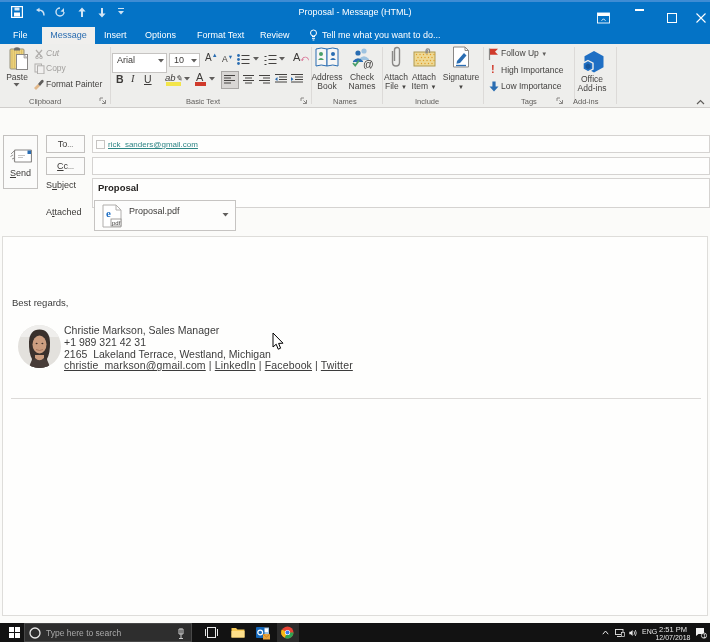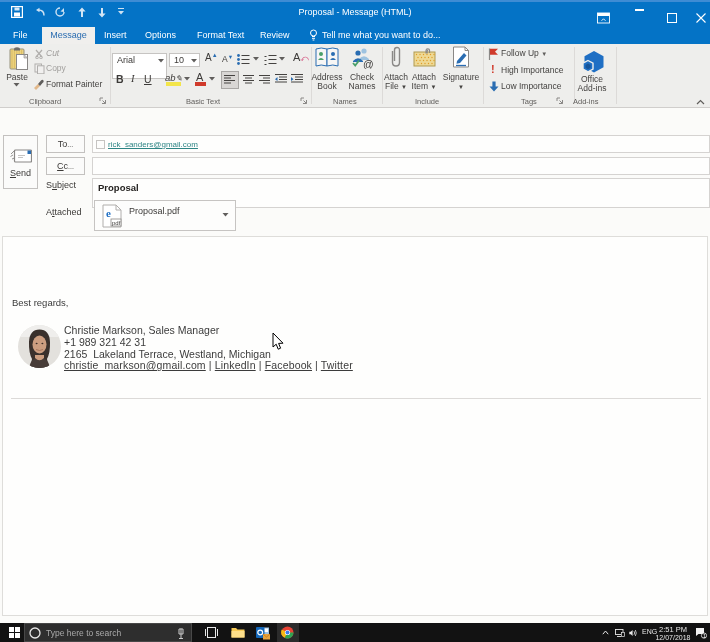--- a/index.html
+++ b/index.html
@@ -120,21 +120,21 @@
     <path d="M1 9 L5 5 L7 7 L3 11Z" fill="#e2b88a"></path>
     <path d="M5 5 L8 1.5 Q9.5 0 10.5 1.5 Q11.3 3 9.5 4 L7 7Z" fill="#5f5d5b"></path>
   </svg>
   <div class="smalltxt" style="left:46px; top:35px;">Format Painter</div>
   <div class="glabel" style="left:29px;">Clipboard</div>
   <svg class="launcher" style="left:99px;" width="8" height="8" viewBox="0 0 8 8">
     <path d="M1 1 L1 4 M1 1 L4 1" stroke="#8a8886"></path>
       <path d="M3.5 3.5 L6.5 6.5 M6.5 3 L6.5 6.5 L3 6.5" stroke="#8a8886" fill="none"></path>
   </svg>
 
-  <div class="abs" style="left:112px; top:9px; width:55px; height:26px; background:#fff; border:1px solid #c6c4c2;">
+  <div class="abs" style="left:112px; top:9px; width:55px; height:20px; background:#fff; border:1px solid #c6c4c2;">
     <span style="font-size:9px; color:#3c3a38; position:absolute; left:4px; top:1px;">Arial</span>
     <svg style="position:absolute; right:2px; top:5px;" width="6" height="4" viewBox="0 0 6 4">
         <path d="M0 0h6L3 3.5Z" fill="#605e5c"></path>
       </svg>
   </div>
   <div class="abs" style="left:169px; top:9px; width:31px; height:14px; background:#fff; border:1px solid #c6c4c2;">
     <span style="font-size:9px; color:#3c3a38; position:absolute; left:4px; top:1px;">10</span>
     <svg style="position:absolute; right:2px; top:5px;" width="6" height="4" viewBox="0 0 6 4">
         <path d="M0 0h6L3 3.5Z" fill="#605e5c"></path>
       </svg>

